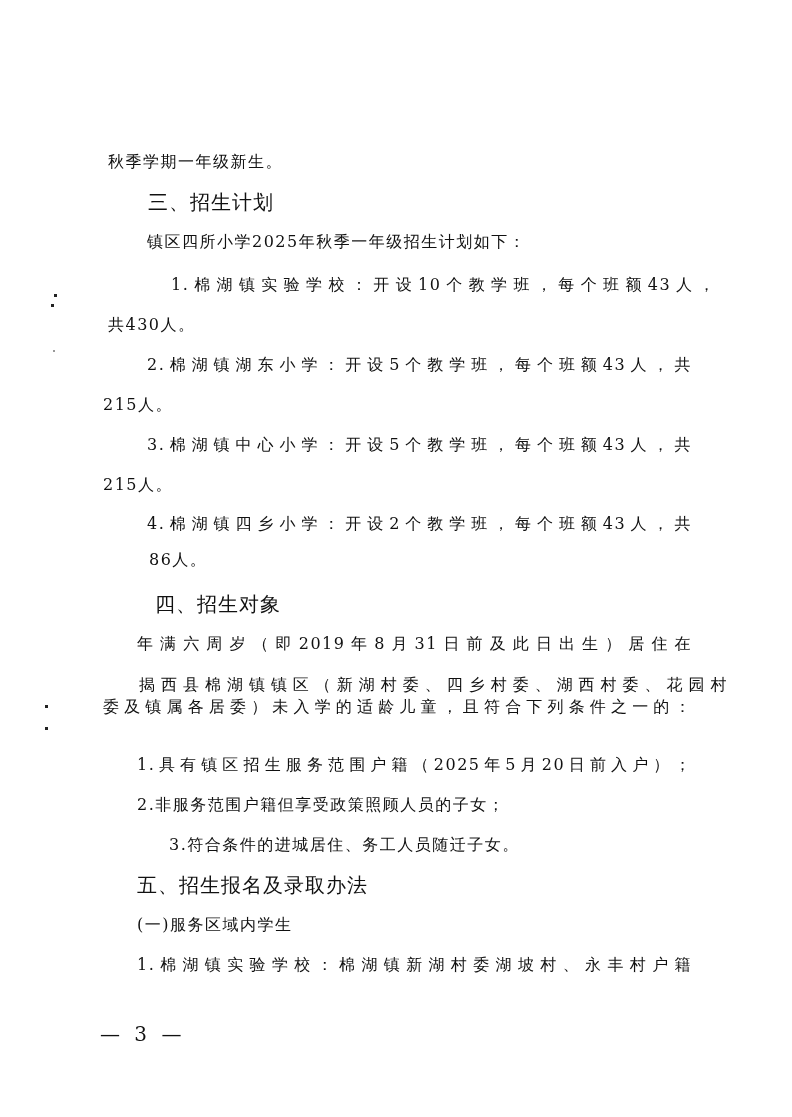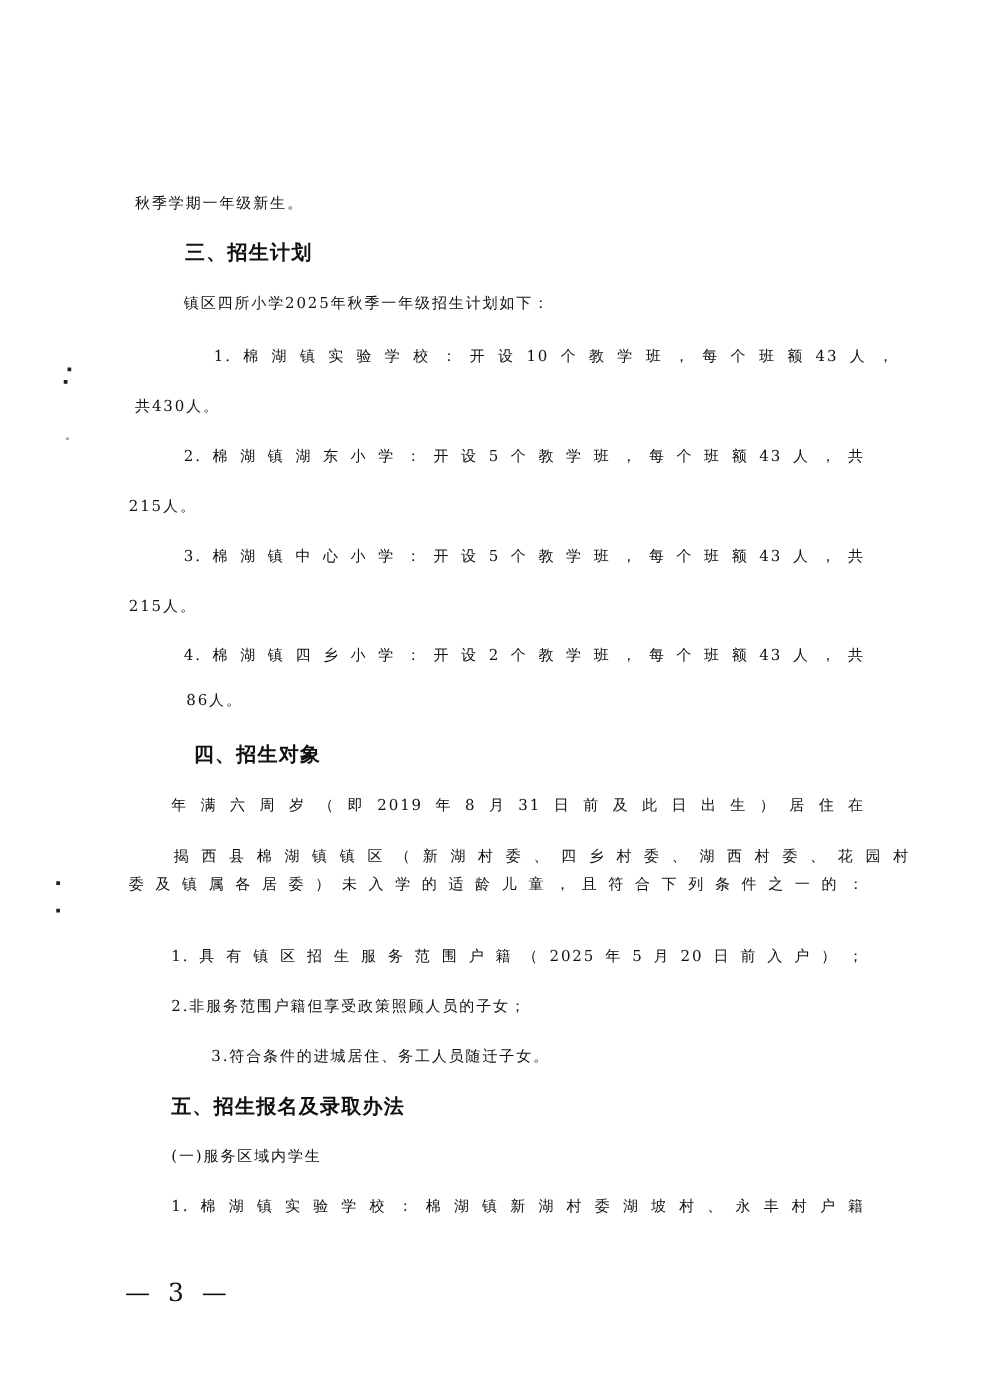--- a/index.html
+++ b/index.html
@@ -12,28 +12,28 @@
       height: 1117px;
       position: relative;
       overflow: hidden;
       font-family: "DejaVu Serif", "Liberation Serif", serif;
       color: #111111;
     }
     .line {
       position: absolute;
       left: 0;
       white-space: nowrap;
-      font-size: 12px;
+      font-size: 16px;
       line-height: 24px;
       letter-spacing: 1.5px;
     }
     .heading {
       font-family: "DejaVu Sans", "Liberation Sans", sans-serif;
-      font-weight: bold;
-      font-size: 16px;
+      font-weight: normal;
+      font-size: 20px;
       letter-spacing: 1px;
     }
     .justify {
       text-align: justify;
       text-align-last: justify;
       width: 580px;
     }
     .mark {
       position: absolute;
       width: 3px;

